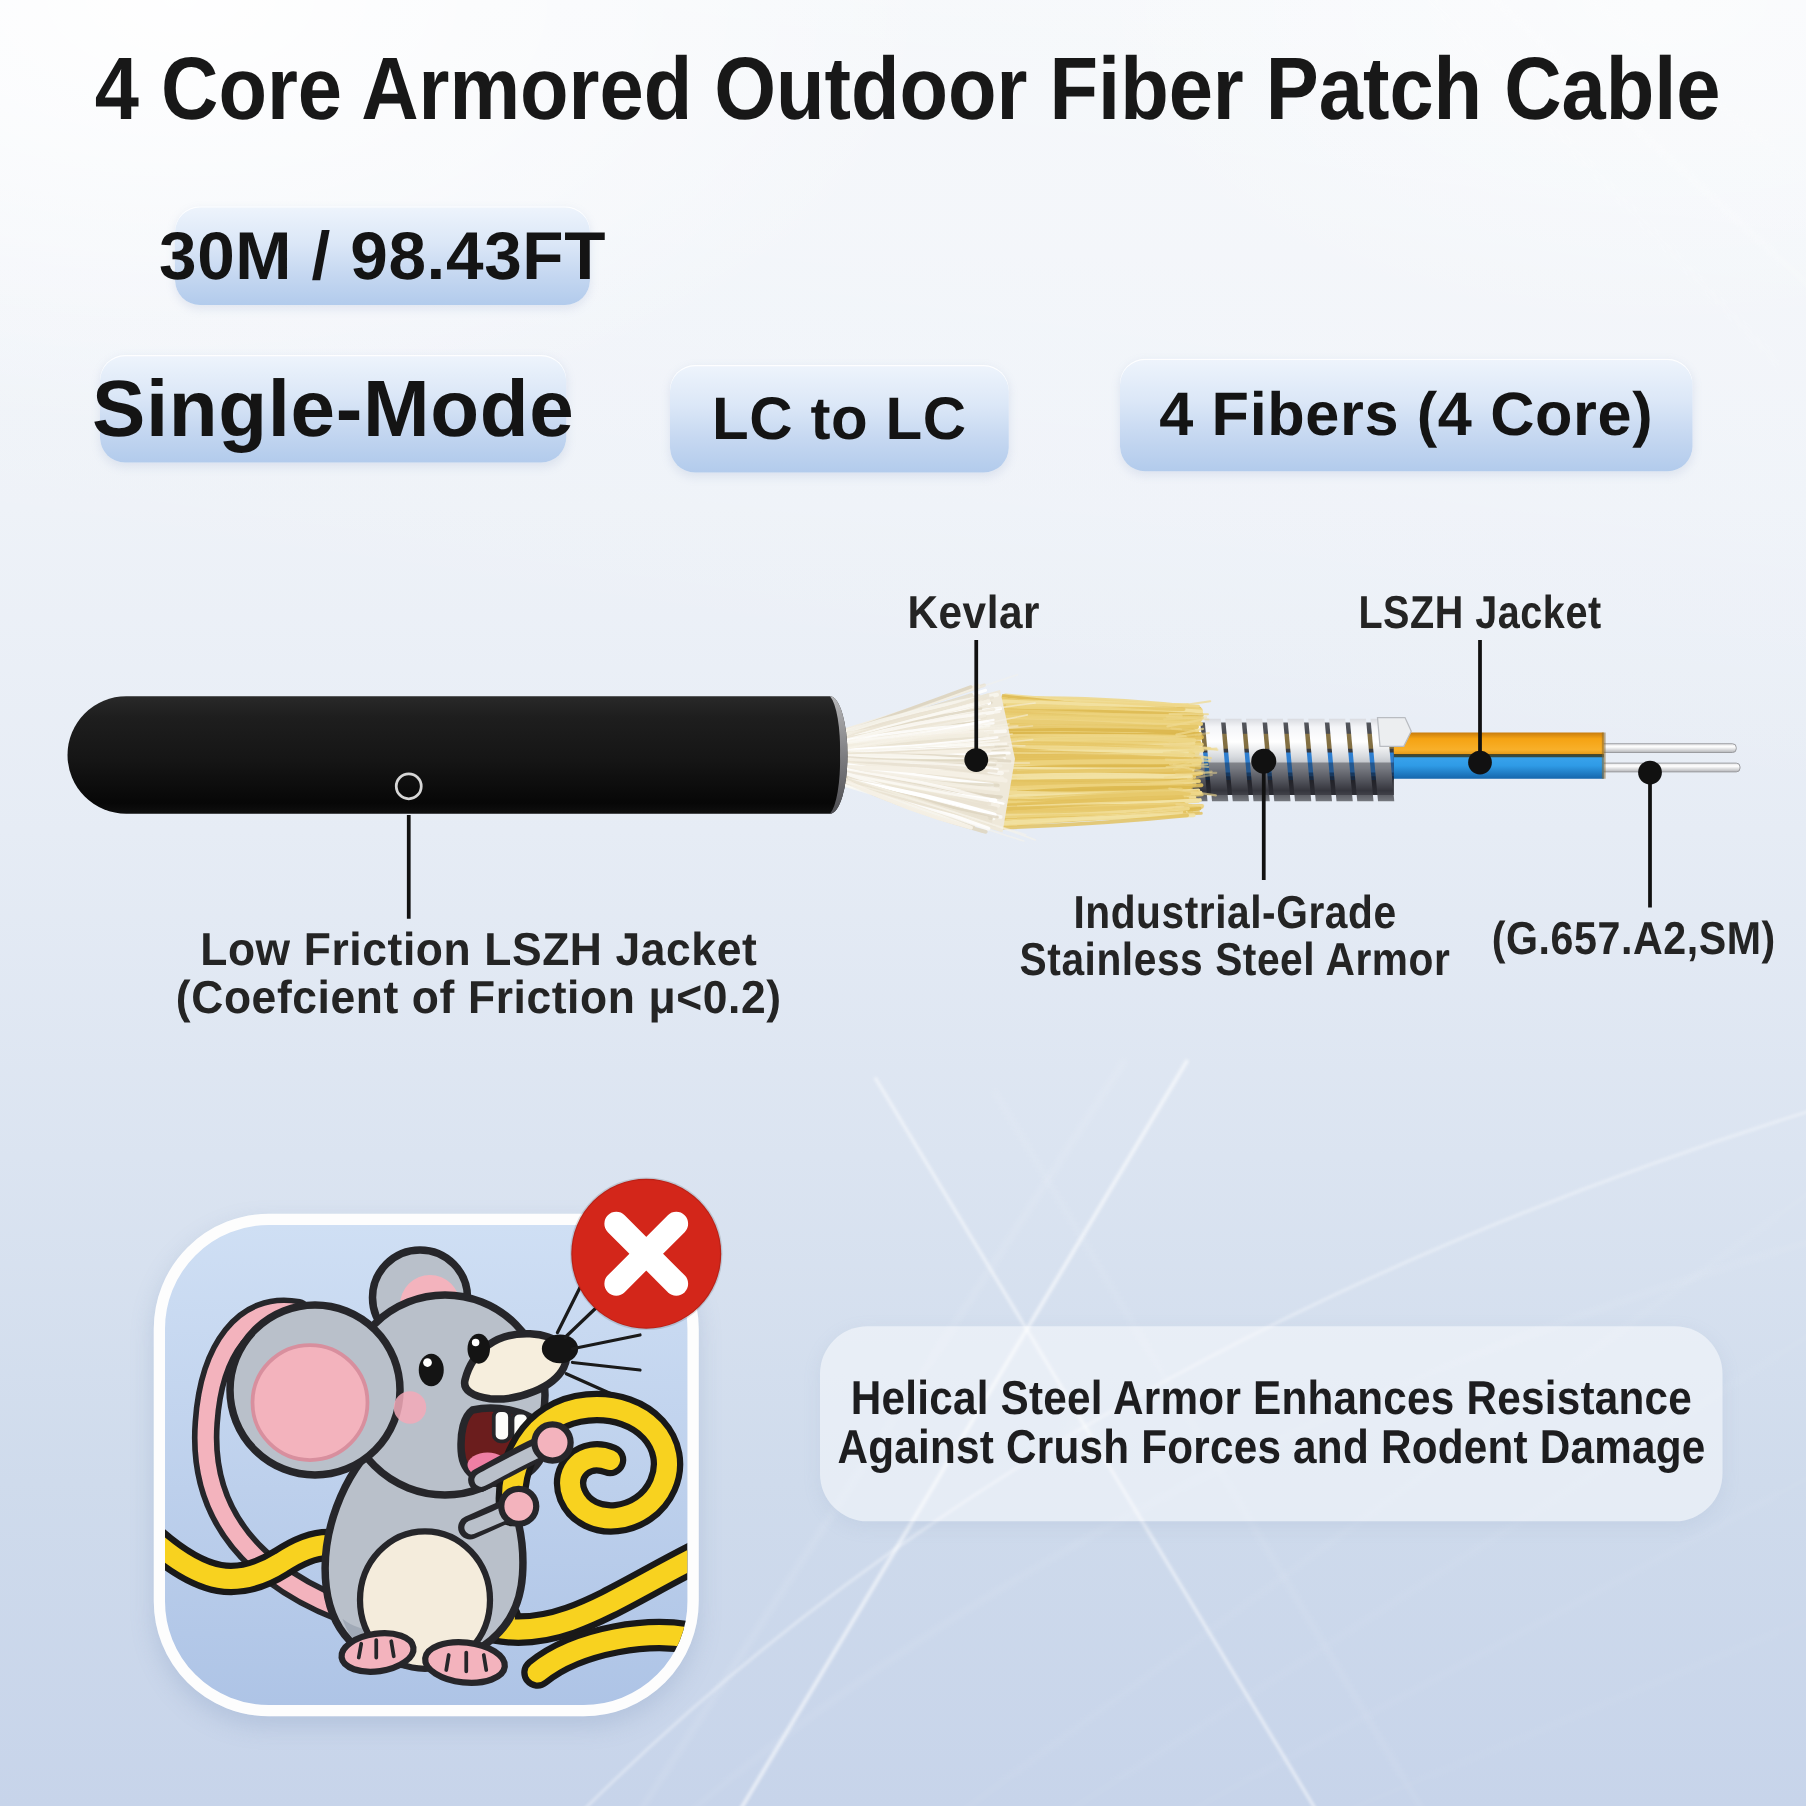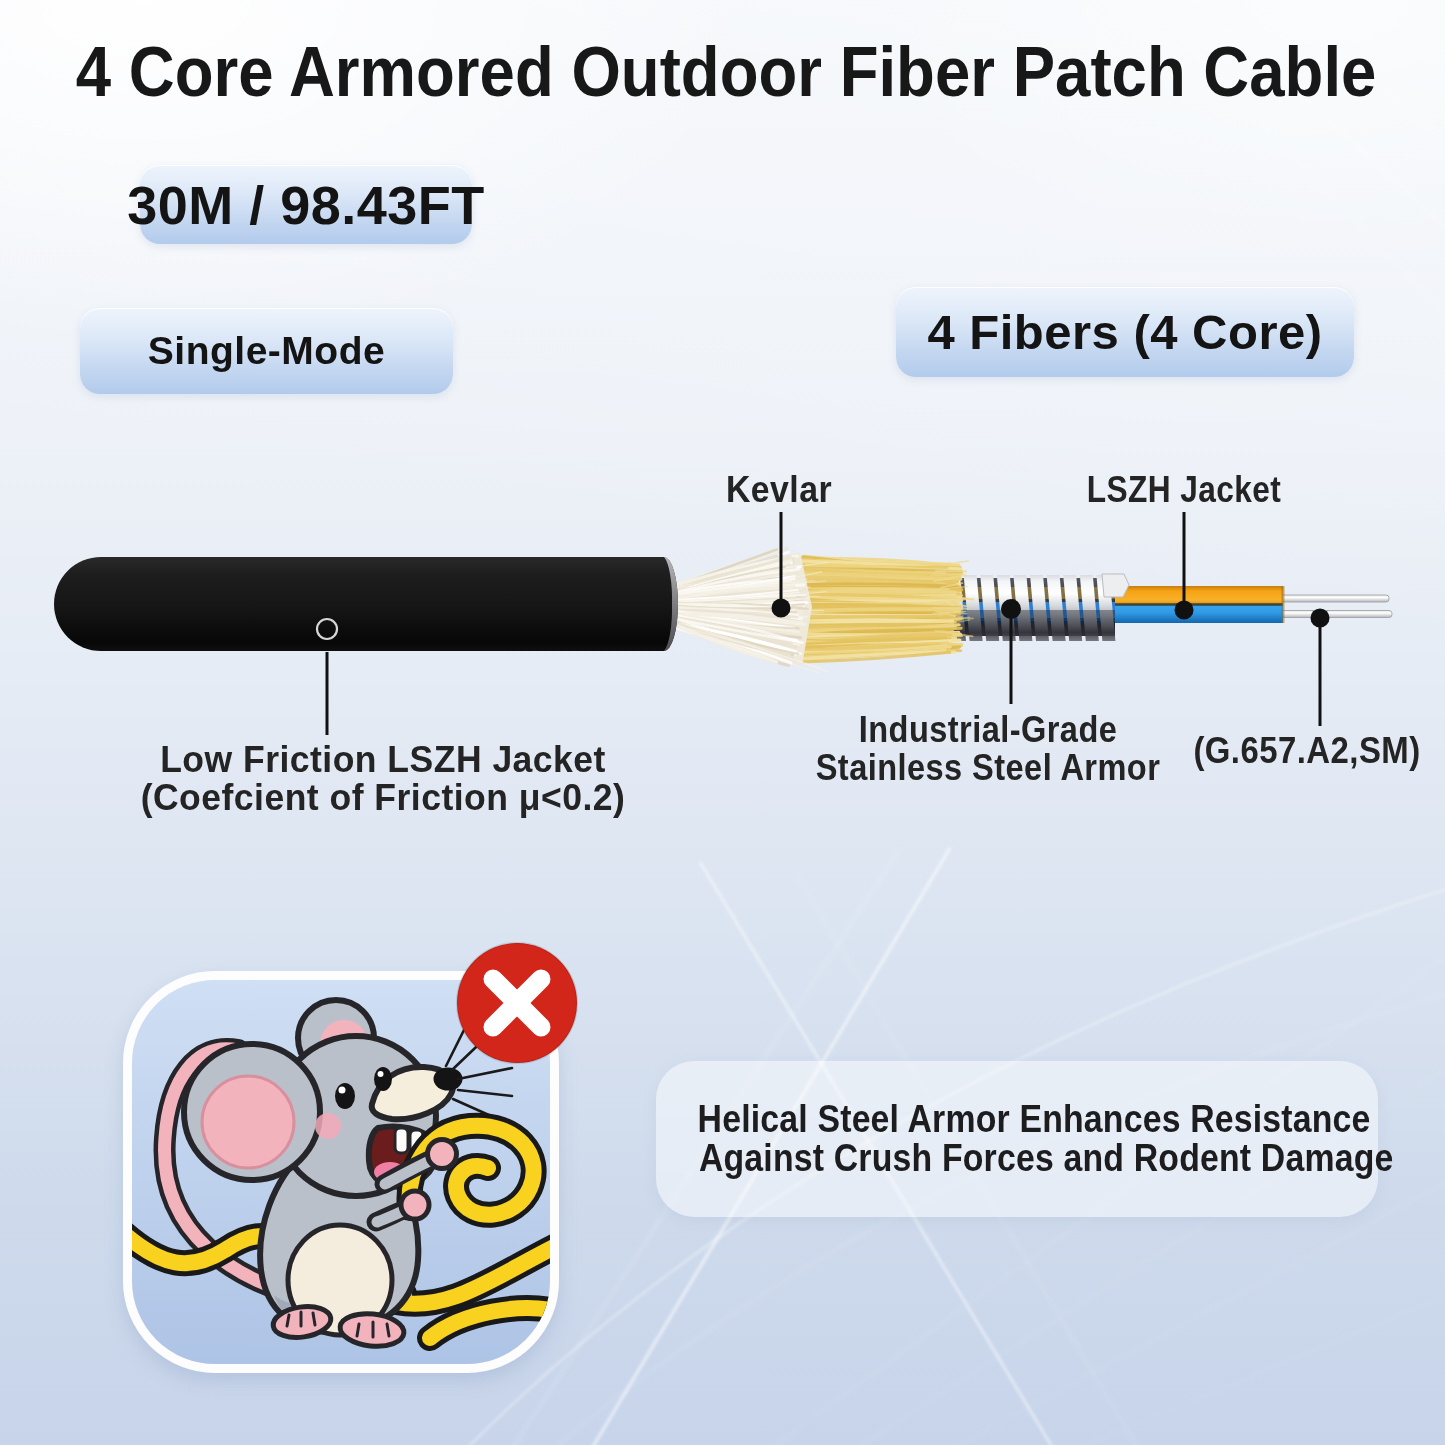--- a/index.html
+++ b/index.html
@@ -24,21 +24,21 @@
   .pill{
     position:absolute; display:flex; align-items:center; justify-content:center;
     border-radius:20px;
     background:linear-gradient(180deg,#eef4fc 0%,#dbe7f7 38%,#c6d8f1 68%,#b2cbec 100%);
     box-shadow:0 1px 0 rgba(255,255,255,.9) inset, 0 3px 8px rgba(125,152,193,.18);
     color:#141414; font-weight:bold; letter-spacing:.5px;
     white-space:nowrap;
   }
   #pill-0{left:140px;top:165px;width:332px;height:79px;font-size:54px;}
   #pill-1{left:667px;top:161px;width:652px;height:87px;font-size:52px;}
-  #pill-2{left:80px;top:308px;width:373px;height:86px;font-size:39px;}
+  #pill-2{left:80px;top:284px;width:373px;height:86px;font-size:64px;}
   #pill-3{left:536px;top:292px;width:271px;height:86px;font-size:48px;}
   #pill-4{left:896px;top:287px;width:458px;height:90px;font-size:49px;text-align:right;}
 
   .callout{
     position:absolute; color:#242424; font-weight:bold; font-size:37px;
     letter-spacing:.5px; text-align:center; white-space:nowrap; line-height:38px;
   }
   #lbl-kevlar{left:779px;top:471px;transform:translateX(-50%) scaleX(0.914);}
   #lbl-lszh{left:1184px;top:471px;transform:translateX(-50%) scaleX(0.855);}
   #lbl-lowfriction{left:383px;top:741px;transform:translateX(-50%) scaleX(0.96);}
@@ -52,21 +52,21 @@
     border:9px solid #fdfdfd;
     box-shadow:0 8px 18px rgba(120,145,185,.25);
     box-sizing:border-box; overflow:hidden;
   }
   .no-badge{
     position:absolute; left:455px; top:941px; width:124px; height:124px;
   }
   .note-panel{
     position:absolute; left:656px; top:1061px; width:722px; height:156px;
     border-radius:38px; background:rgba(255,255,255,.48);
-    display:flex; flex-direction:column; align-items:flex-start; justify-content:center;
+    display:flex; flex-direction:column; align-items:center; justify-content:center;
     box-shadow:0 4px 14px rgba(140,160,195,.15);
   }
   .note-line{
     color:#1d1d1f; font-weight:bold; font-size:38px; line-height:39px;
     letter-spacing:.2px; white-space:nowrap; transform:scaleX(0.89);
   }
 </style>
 </head>
 <body>
 
@@ -102,20 +102,23 @@
     </g>
   </svg>
 
   <h1 class="page-title">4 Core Armored Outdoor Fiber Patch Cable</h1>
 
   <div class="pill" id="pill-0">
       <span>30M / 98.43FT</span>
     </div>
   <div class="pill" id="pill-2">
       <span>Single-Mode</span>
+    </div>
+  <div class="pill" id="pill-3">
+      <span>LC to LC</span>
     </div>
   <div class="pill" id="pill-4">
       <span>4 Fibers (4 Core)</span>
     </div>
 
   <svg class="abs" width="1445" height="1445" viewBox="0 0 1445 1445" style="left:0;top:0">
     <defs>
       <linearGradient id="gJacket" x1="0" y1="556" x2="0" y2="652" gradientUnits="userSpaceOnUse">
         <stop offset="0" stop-color="#2a2a2a"></stop>
           <stop offset=".18" stop-color="#1e1e1e"></stop>

